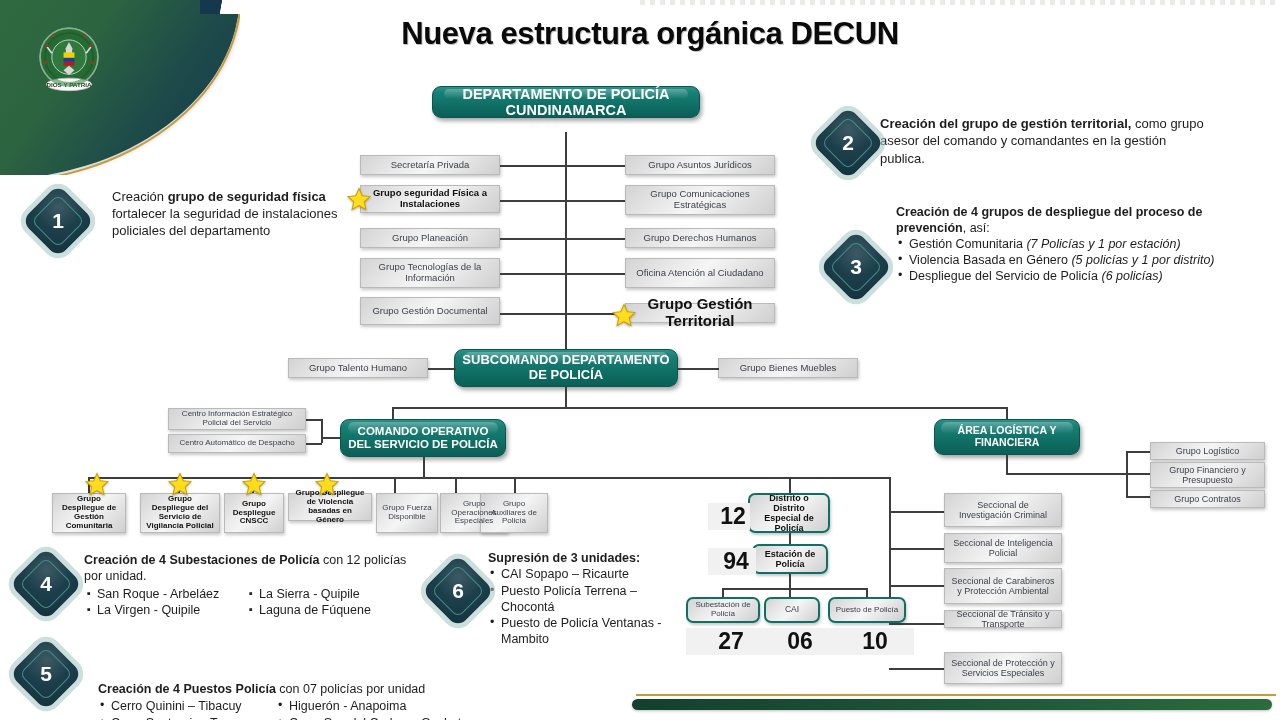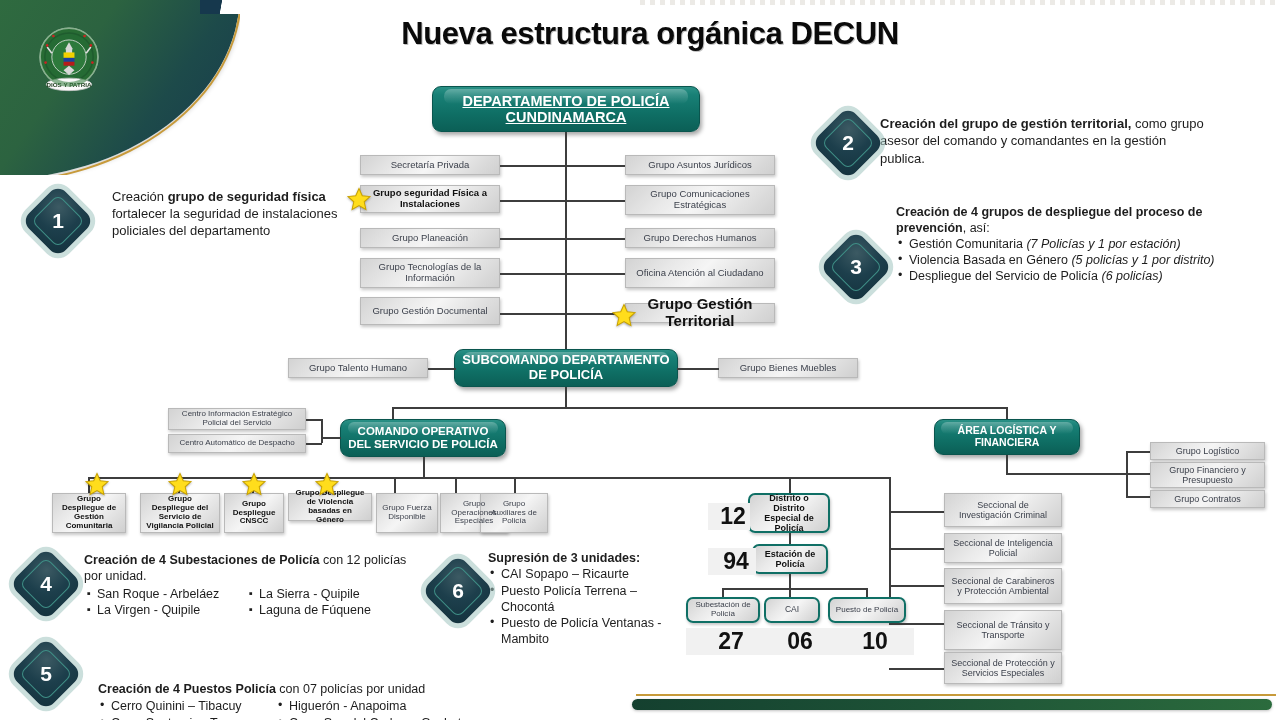--- a/index.html
+++ b/index.html
@@ -158,21 +158,21 @@
           <circle cx="80" cy="52" r="1.7"></circle>
       </g>
     </svg>
   </div>
 
   <div class="btm-gold"></div>
   <div class="btm-bar"></div>
 
   <div class="title">Nueva estructura orgánica DECUN</div>
 
-  <div class="teal" style="left:432px;top:86px;width:268px;height:46px;font-size:14.5px;text-decoration:underline;">
+  <div class="teal" style="left:432px;top:86px;width:268px;height:32px;font-size:14.5px;">
     <span>DEPARTAMENTO DE POLICÍA CUNDINAMARCA</span>
   </div>
 
   <div class="ln lnv" style="left:565px;top:132px;height:217px;"></div>
 
   <div class="grey" style="left:360px;top:155px;width:140px;height:20px;font-size:9.5px;">
     <span>Secretaría Privada</span>
     </div>
   <div class="grey bold" style="left:360px;top:185px;width:140px;height:28px;font-size:9.5px;">
     <span>Grupo seguridad Física a Instalaciones</span>
@@ -367,21 +367,21 @@
 
   <div class="grey" style="left:944px;top:493px;width:118px;height:34px;font-size:9px;">
     <span>Seccional de Investigación Criminal</span>
     </div>
   <div class="grey" style="left:944px;top:533px;width:118px;height:30px;font-size:9px;">
     <span>Seccional de Inteligencia Policial</span>
     </div>
   <div class="grey" style="left:944px;top:568px;width:118px;height:36px;font-size:9px;">
     <span>Seccional de Carabineros y Protección Ambiental</span>
     </div>
-  <div class="grey" style="left:944px;top:610px;width:118px;height:40px;font-size:9px;">
+  <div class="grey" style="left:944px;top:610px;width:118px;height:18px;font-size:9px;">
     <span>Seccional de Tránsito y Transporte</span>
     </div>
   <div class="grey" style="left:944px;top:652px;width:118px;height:32px;font-size:9px;">
     <span>Seccional de Protección y Servicios Especiales</span>
     </div>
 
   <div class="diamond" style="left:32px;top:195px;">
     <div class="d-out"></div>
       <div class="d-in"></div>
     <div class="d-num">1</div>

